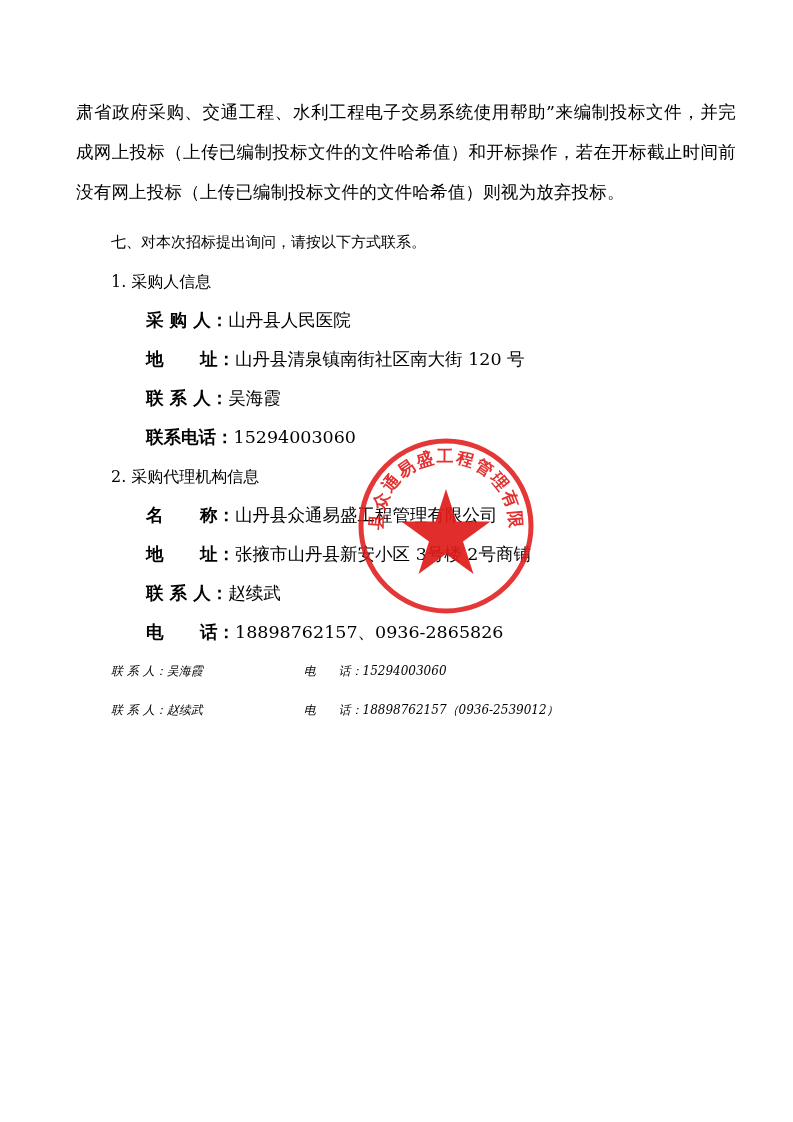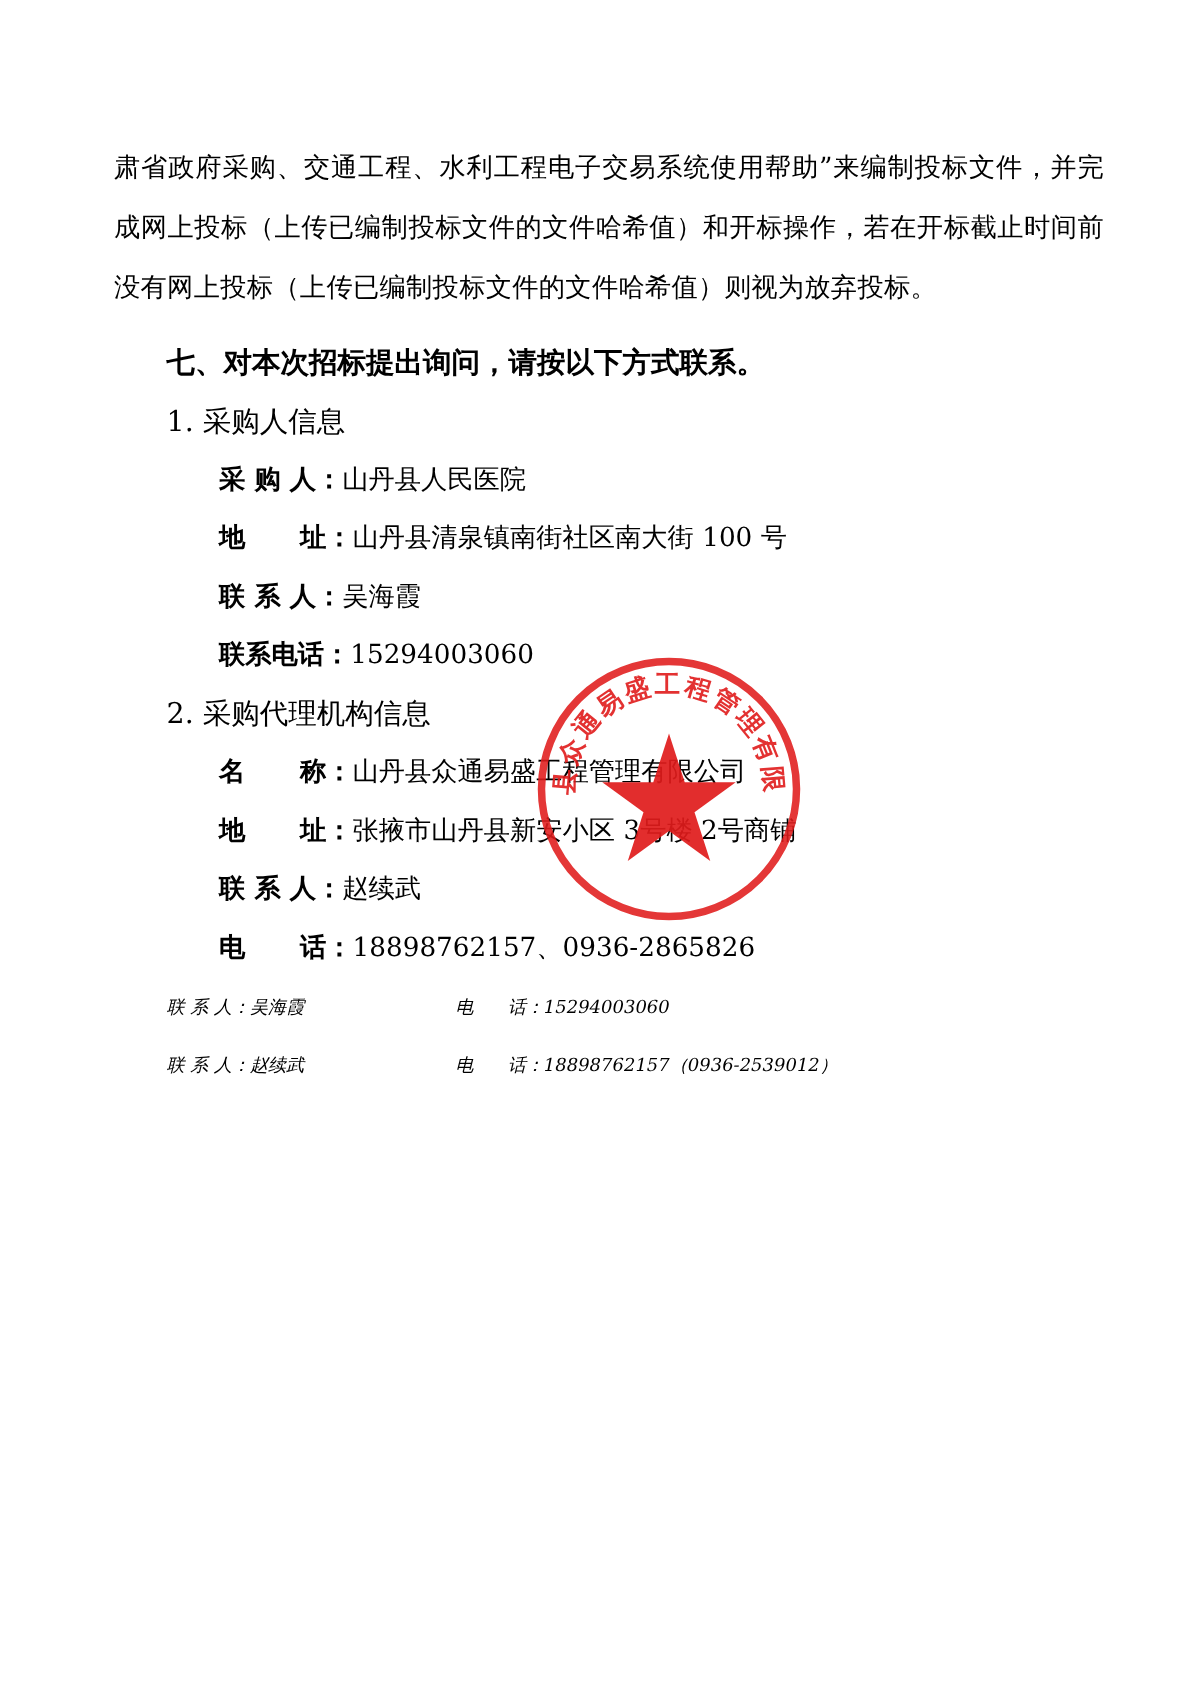--- a/index.html
+++ b/index.html
@@ -30,28 +30,28 @@
   }
   .para {
     font-size: 17.5px;
     line-height: 40px;
     text-align: justify;
     text-justify: inter-ideograph;
     margin: 0;
     letter-spacing: 0.2px;
   }
   .heading {
-    font-size: 19px;
-    font-weight: bold;
+    font-size: 15px;
+    font-weight: normal;
     line-height: 40px;
     margin: 10px 0 0 0;
     text-indent: 35px;
   }
   .listline {
-    font-size: 19px;
+    font-size: 16px;
     line-height: 39px;
     margin: 0;
     text-indent: 35px;
     white-space: pre;
   }
   .fieldline {
     font-size: 17.5px;
     line-height: 39px;
     margin: 0;
     text-indent: 35px;
@@ -92,21 +92,21 @@
   <div class="content">
 
     <p class="para">肃省政府采购、交通工程、水利工程电子交易系统使用帮助”来编制投标文件，并完成网上投标（上传已编制投标文件的文件哈希值）和开标操作，若在开标截止时间前没有网上投标（上传已编制投标文件的文件哈希值）则视为放弃投标。</p>
 
     <p class="heading">七、对本次招标提出询问，请按以下方式联系。</p>
 
     <p class="listline">1. 采购人信息</p>
 
     <p class="fieldline"><span class="lbl">采 购 人：</span><span>山丹县人民医院</span></p>
 
-    <p class="fieldline"><span class="lbl">地      址：</span><span>山丹县清泉镇南街社区南大街 100 号</span></p>
+    <p class="fieldline"><span class="lbl">地      址：</span><span>山丹县清泉镇南街社区南大街 120 号</span></p>
 
     <p class="fieldline"><span class="lbl">联 系 人：</span><span>吴海霞</span></p>
 
     <p class="fieldline"><span class="lbl">联系电话：</span><span>15294003060</span></p>
 
     <p class="listline">2. 采购代理机构信息</p>
 
     <p class="fieldline"><span class="lbl">名      称：</span><span>山丹县众通易盛工程管理有限公司</span></p>
 
     <p class="fieldline"><span class="lbl">地      址：</span><span>张掖市山丹县新安小区 3号楼 2号商铺</span></p>

